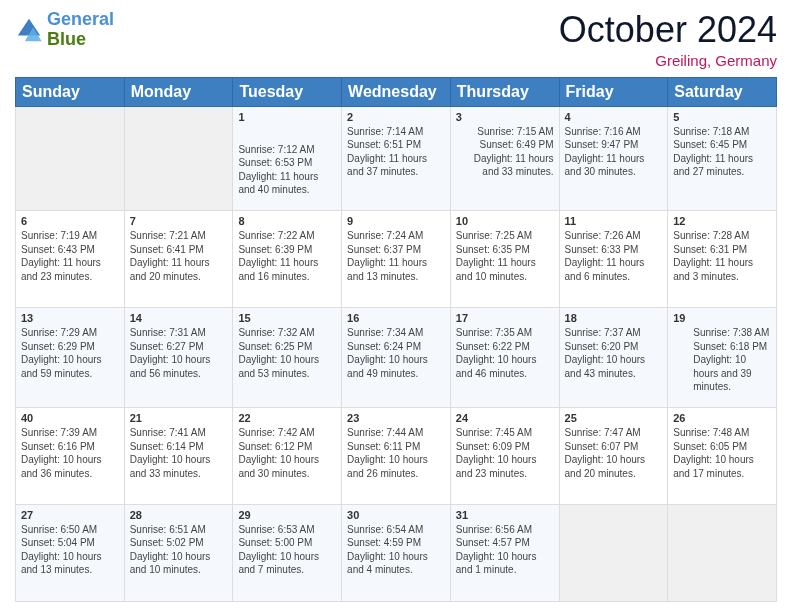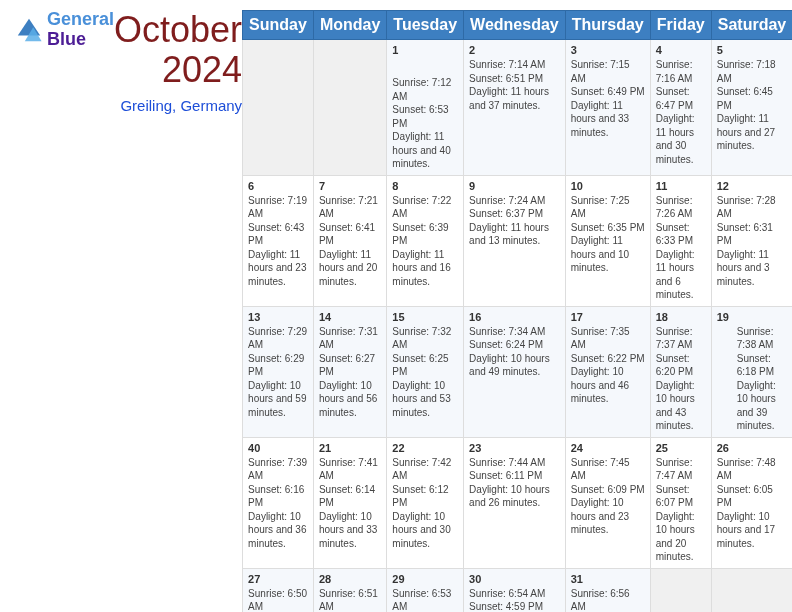--- a/index.html
+++ b/index.html
@@ -8,21 +8,21 @@
       background: #fff;
       width: 792px;
       height: 612px;
       overflow: hidden;
     }
     .page {
       width: 792px;
       height: 612px;
       padding: 10px 15px;
       display: flex;
-      flex-direction: row;
+      flex-direction: column;
     }
     .header {
       display: flex;
       justify-content: space-between;
       align-items: flex-start;
       margin-bottom: 8px;
     }
     .logo {
       display: flex;
       align-items: center;
@@ -40,27 +40,27 @@
     .logo-icon {
       width: 28px;
       height: 28px;
     }
     .title-section {
       text-align: right;
     }
     .month-title {
       font-size: 36px;
       font-weight: normal;
-      color: #7f1d1d;
+      color: #0f172a;
       line-height: 1.1;
     }
     .location {
       font-size: 15px;
-      color: #1d4ed8;
-      margin-top: 8px;
+      color: #be185d;
+      margin-top: 2px;
     }
     .calendar {
       width: 100%;
       border-collapse: collapse;
       flex: 1;
       font-size: 10.5px;
     }
     .calendar thead th {
       background: #3d7fc1;
       color: #fff;
@@ -104,21 +104,21 @@
 
 <div class="page">
   <div class="header">
     <div class="logo">
       <svg class="logo-icon" viewBox="0 0 40 40">
         <polygon points="20,4 36,28 4,28" fill="#3d7fc1"></polygon>
         <polygon points="26,16 38,36 14,36" fill="#5aaee8" opacity="0.85"></polygon>
       </svg>
       <div class="logo-text">
         <div><span>General</span></div>
-        <div><span style="color:#4c1d95">Blue</span></div>
+        <div><span style="color:#4d7c0f">Blue</span></div>
       </div>
     </div>
     <div class="title-section">
       <div class="month-title">October 2024</div>
       <div class="location">Greiling, Germany</div>
     </div>
   </div>
 
   <table class="calendar">
     <thead>
@@ -143,28 +143,28 @@
 Daylight: 11 hours and 40 minutes.</div>
           </td>
           <td>
             <div class="day-number">2</div>
             <div class="day-info" style="white-space: pre-line;">Sunrise: 7:14 AM
 Sunset: 6:51 PM
 Daylight: 11 hours and 37 minutes.</div>
           </td>
           <td>
             <div class="day-number">3</div>
-            <div class="day-info" style="white-space: pre-line;">Sunrise: 7:15 AM
+            <div class="day-info" style="white-space: pre-line; text-align: right;">Sunrise: 7:15 AM
 Sunset: 6:49 PM
 Daylight: 11 hours and 33 minutes.</div>
           </td>
           <td>
             <div class="day-number">4</div>
             <div class="day-info" style="white-space: pre-line;">Sunrise: 7:16 AM
-Sunset: 6:47 PM
+Sunset: 9:47 PM
 Daylight: 11 hours and 30 minutes.</div>
           </td>
           <td>
             <div class="day-number">5</div>
             <div class="day-info" style="white-space: pre-line;">Sunrise: 7:18 AM
 Sunset: 6:45 PM
 Daylight: 11 hours and 27 minutes.</div>
           </td>
         </tr>
         <tr>

